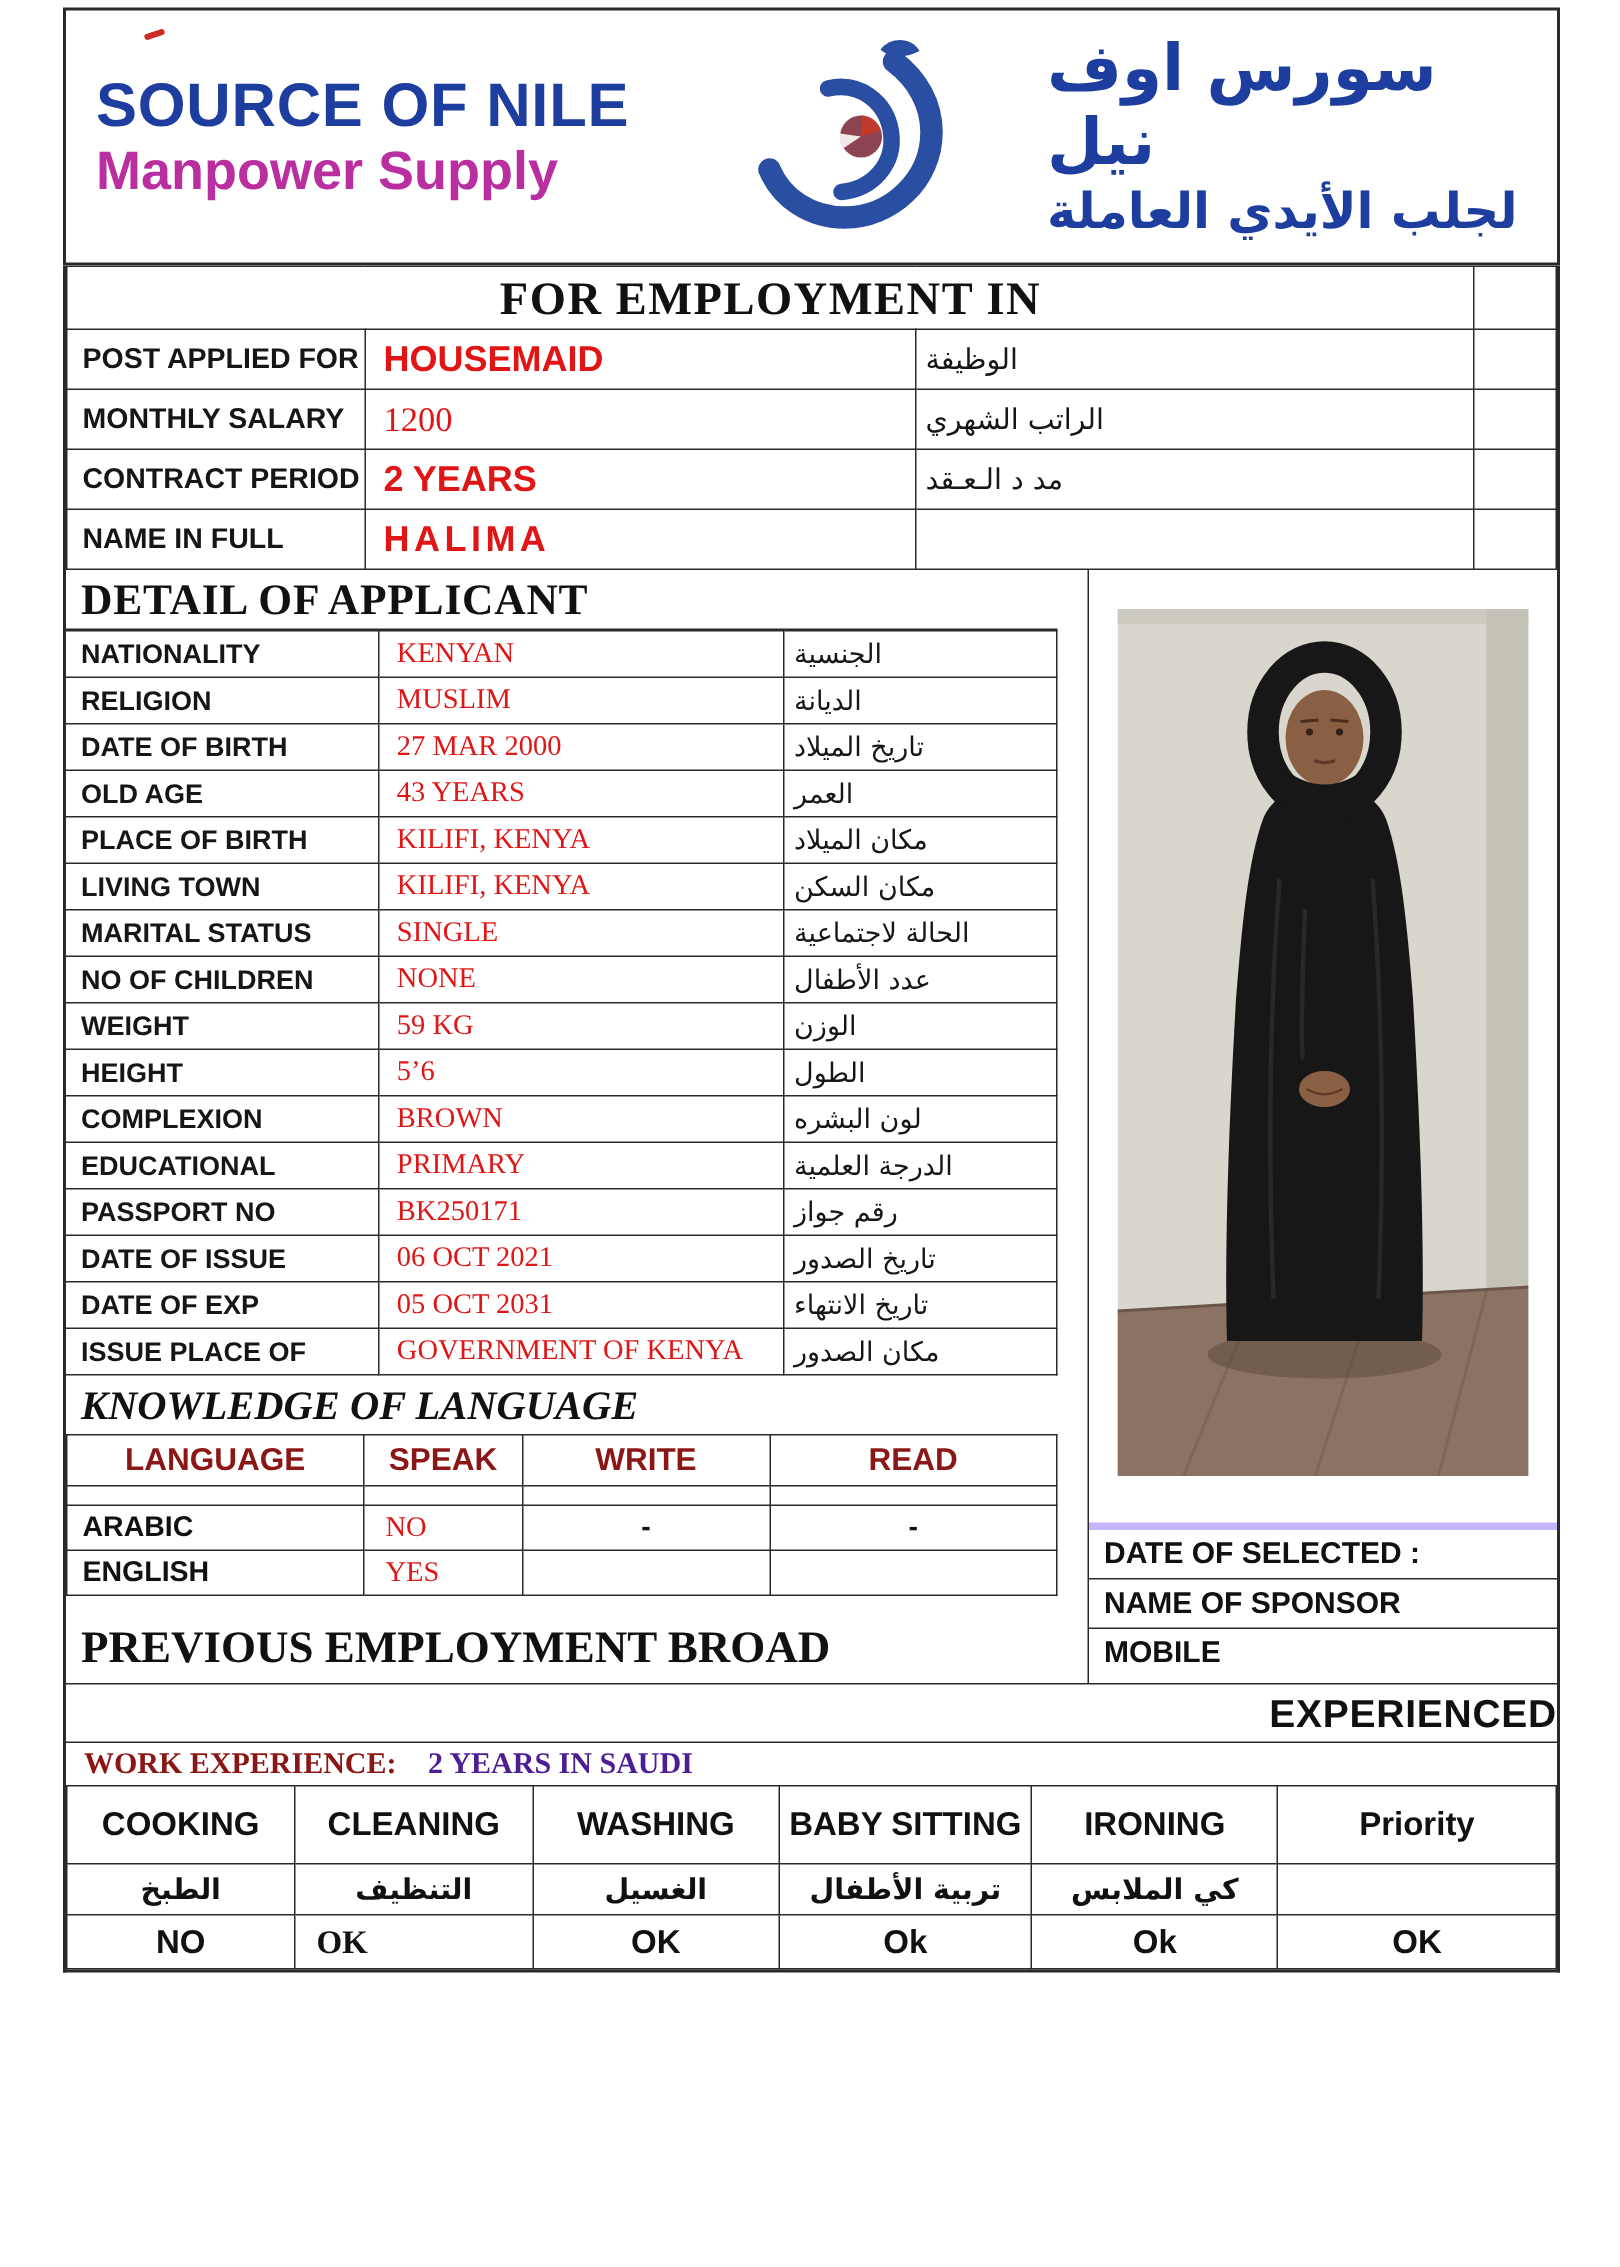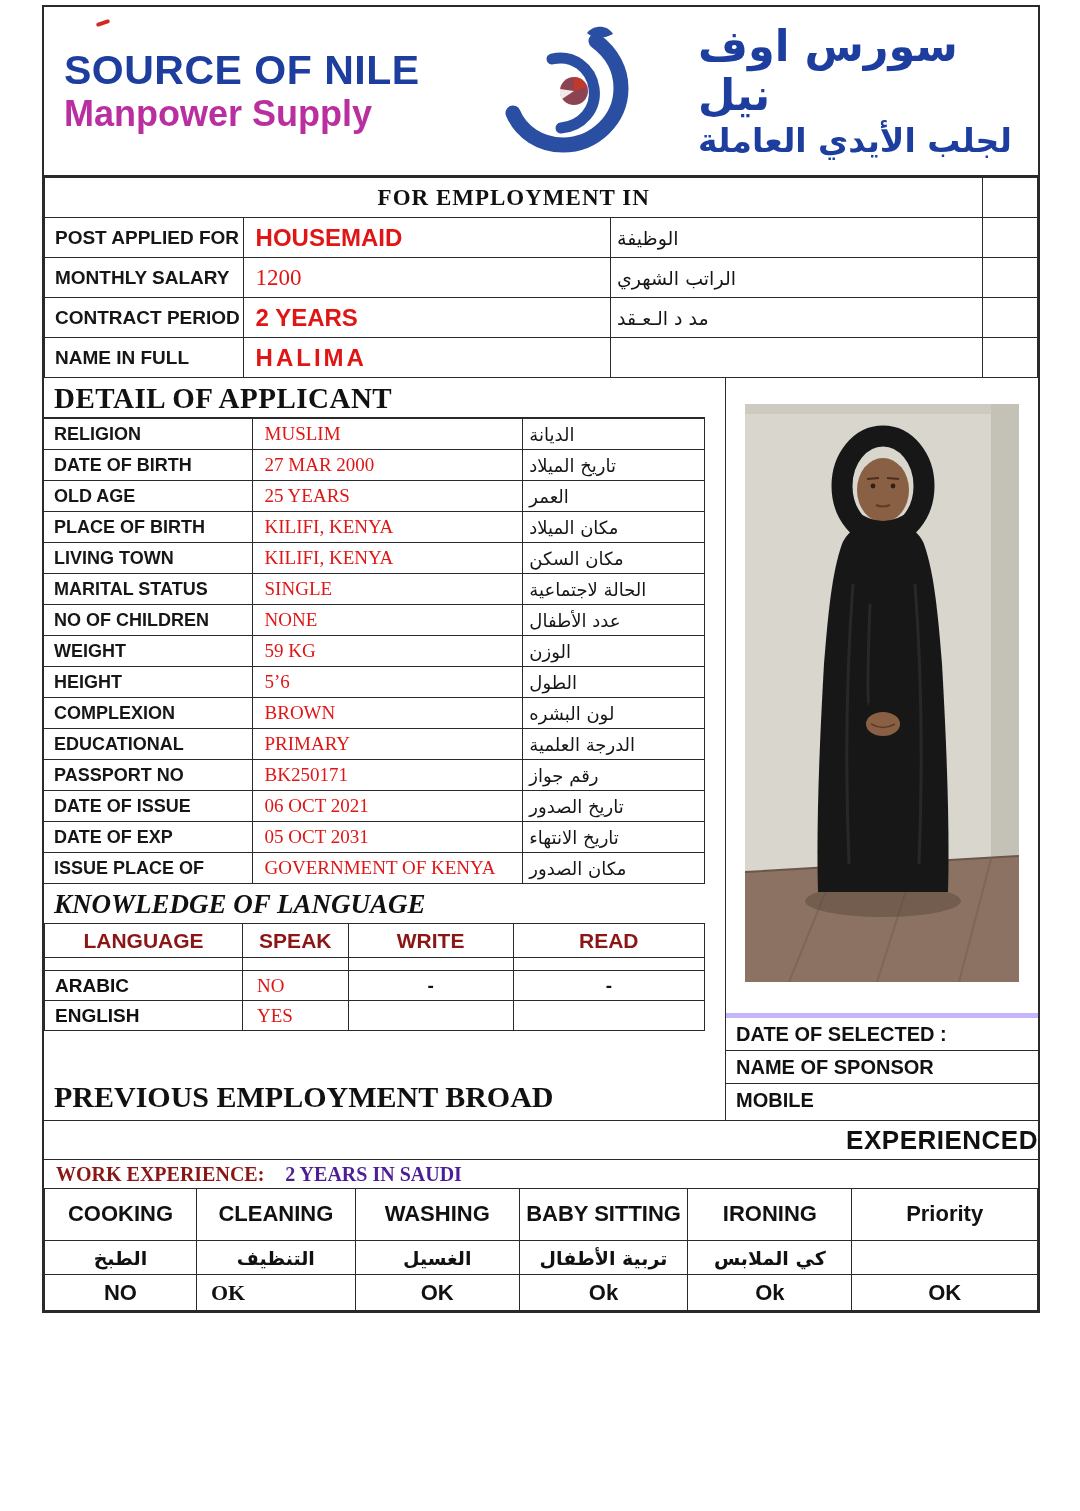--- a/index.html
+++ b/index.html
@@ -17,21 +17,21 @@
   .arabic-brand { width:320px; text-align:left; direction:rtl; color:#1d3e9e; }
   .arabic1 { font-family:"DejaVu Sans", sans-serif; font-size:43px; font-weight:bold; line-height:1.15; }
   .arabic2 { font-family:"DejaVu Sans", sans-serif; font-size:33px; font-weight:bold; line-height:1.2; }
 
   
   .main-box { border:2px solid #2a2a2a; border-top:none; background:#fff; }
 
   table { border-collapse:collapse; width:100%; }
   td { border:1px solid #2a2a2a; vertical-align:middle; }
 
-  .emp-title { text-align:center; font-family:"Liberation Serif", serif; font-weight:bold; font-size:23px; letter-spacing:1px; padding:3px 0 2px; }
+  .emp-title { text-align:center; font-family:"Liberation Serif", serif; font-weight:bold; font-size:31px; letter-spacing:1px; padding:3px 0 2px; }
   .emp-table td { height:40px; }
   .emp-table .c-label { width:20%; } .emp-table .c-value { width:37%; } .emp-table .c-arabic { width:37.5%; } .emp-table .c-thin { width:5.5%; }
 
   .lbl { font-weight:bold; font-size:19px; padding-left:10px; color:#161616; }
   .val { color:#e01515; padding-left:12px; }
   .val.sans { font-weight:bold; font-size:24px; }
   .val.serif { font-family:"Liberation Serif", serif; font-size:23px; }
   .val.spaced { letter-spacing:3px; }
   .ar { direction:rtl; text-align:left; padding:0 14px 0 6px; font-family:"DejaVu Sans", sans-serif; font-size:19px; color:#161616; }
   td.thin { }
@@ -153,33 +153,38 @@
       <div class="left-col">
         <div class="section-title">DETAIL OF APPLICANT</div>
 
         <table class="detail-table">
           <colgroup>
               <col class="c1">
               <col class="c2">
               <col class="c3">
             </colgroup>
           <tbody>
+              <tr>
+                <td class="lbl">NATIONALITY</td>
+                <td class="val">KENYAN</td>
+                <td class="ar">الجنسية</td>
+              </tr>
           <tr>
                 <td class="lbl">RELIGION</td>
                 <td class="val">MUSLIM</td>
                 <td class="ar">الديانة</td>
               </tr>
           <tr>
                 <td class="lbl">DATE OF BIRTH</td>
                 <td class="val">27 MAR 2000</td>
                 <td class="ar">تاريخ الميلاد</td>
               </tr>
           <tr>
                 <td class="lbl">OLD AGE</td>
-                <td class="val">25 YEARS</td>
+                <td class="val">43 YEARS</td>
                 <td class="ar">العمر</td>
               </tr>
           <tr>
                 <td class="lbl">PLACE OF BIRTH</td>
                 <td class="val">KILIFI, KENYA</td>
                 <td class="ar">مكان الميلاد</td>
               </tr>
           <tr>
                 <td class="lbl">LIVING TOWN</td>
                 <td class="val">KILIFI, KENYA</td>

